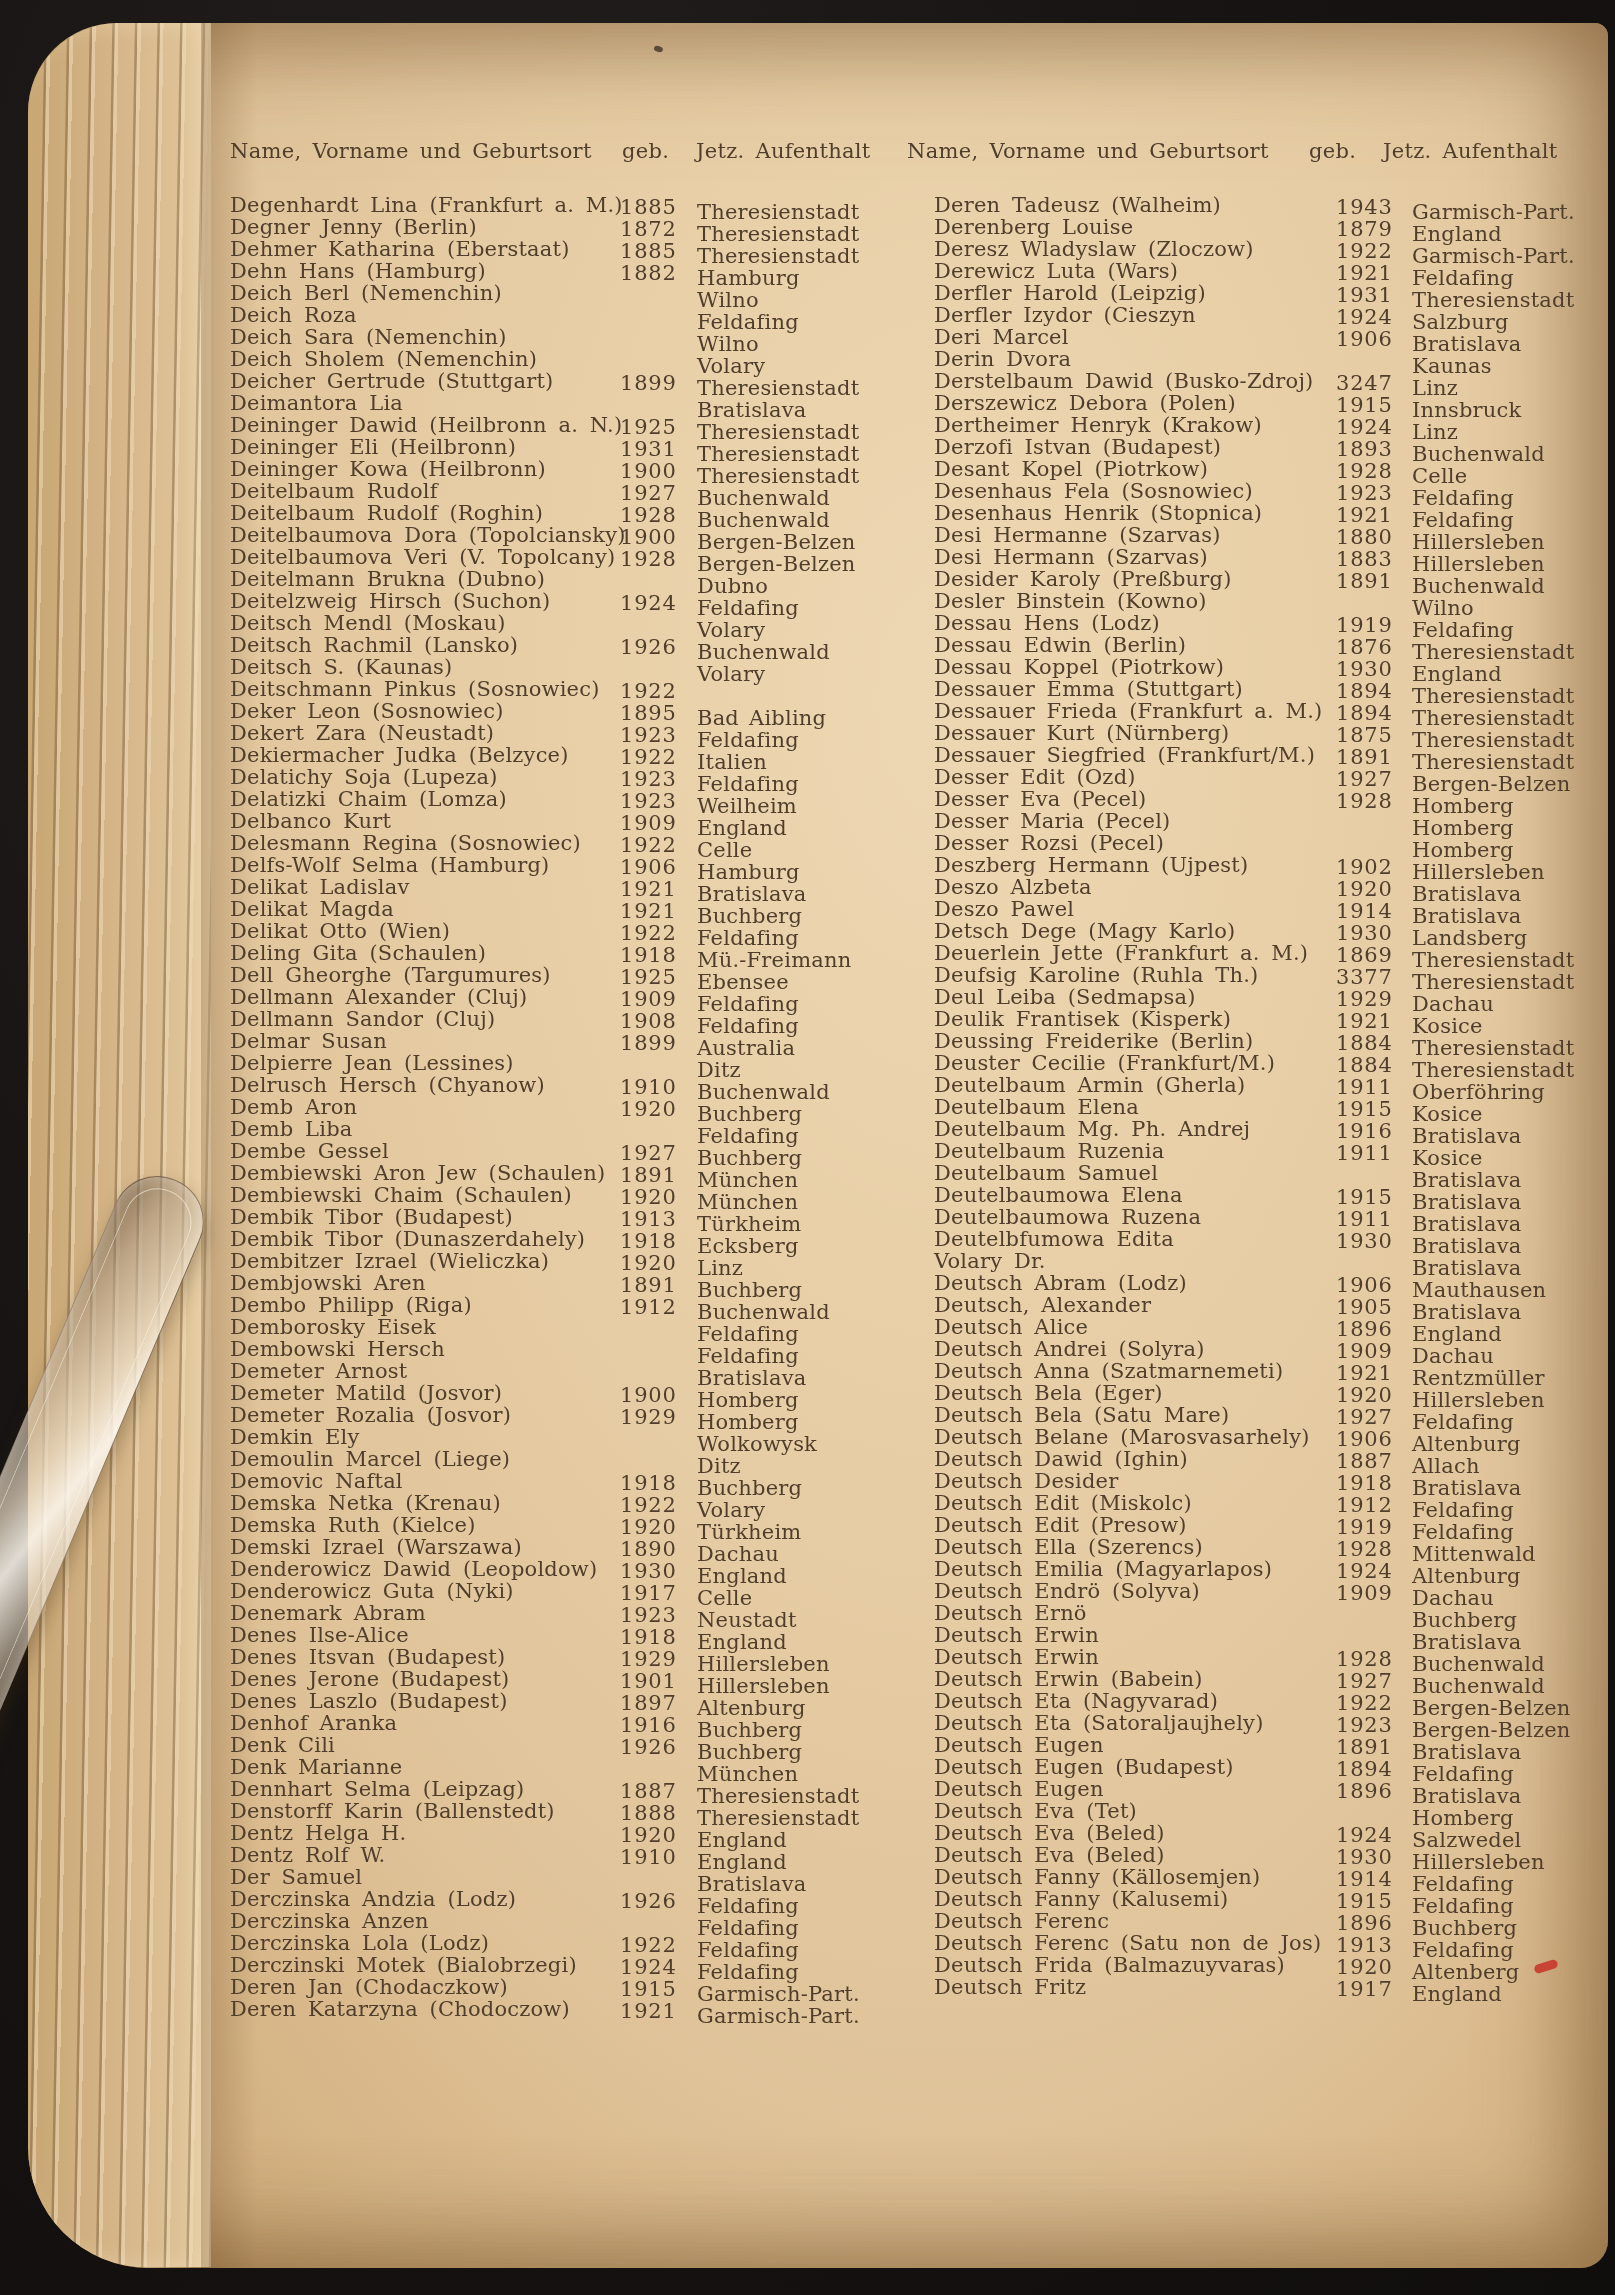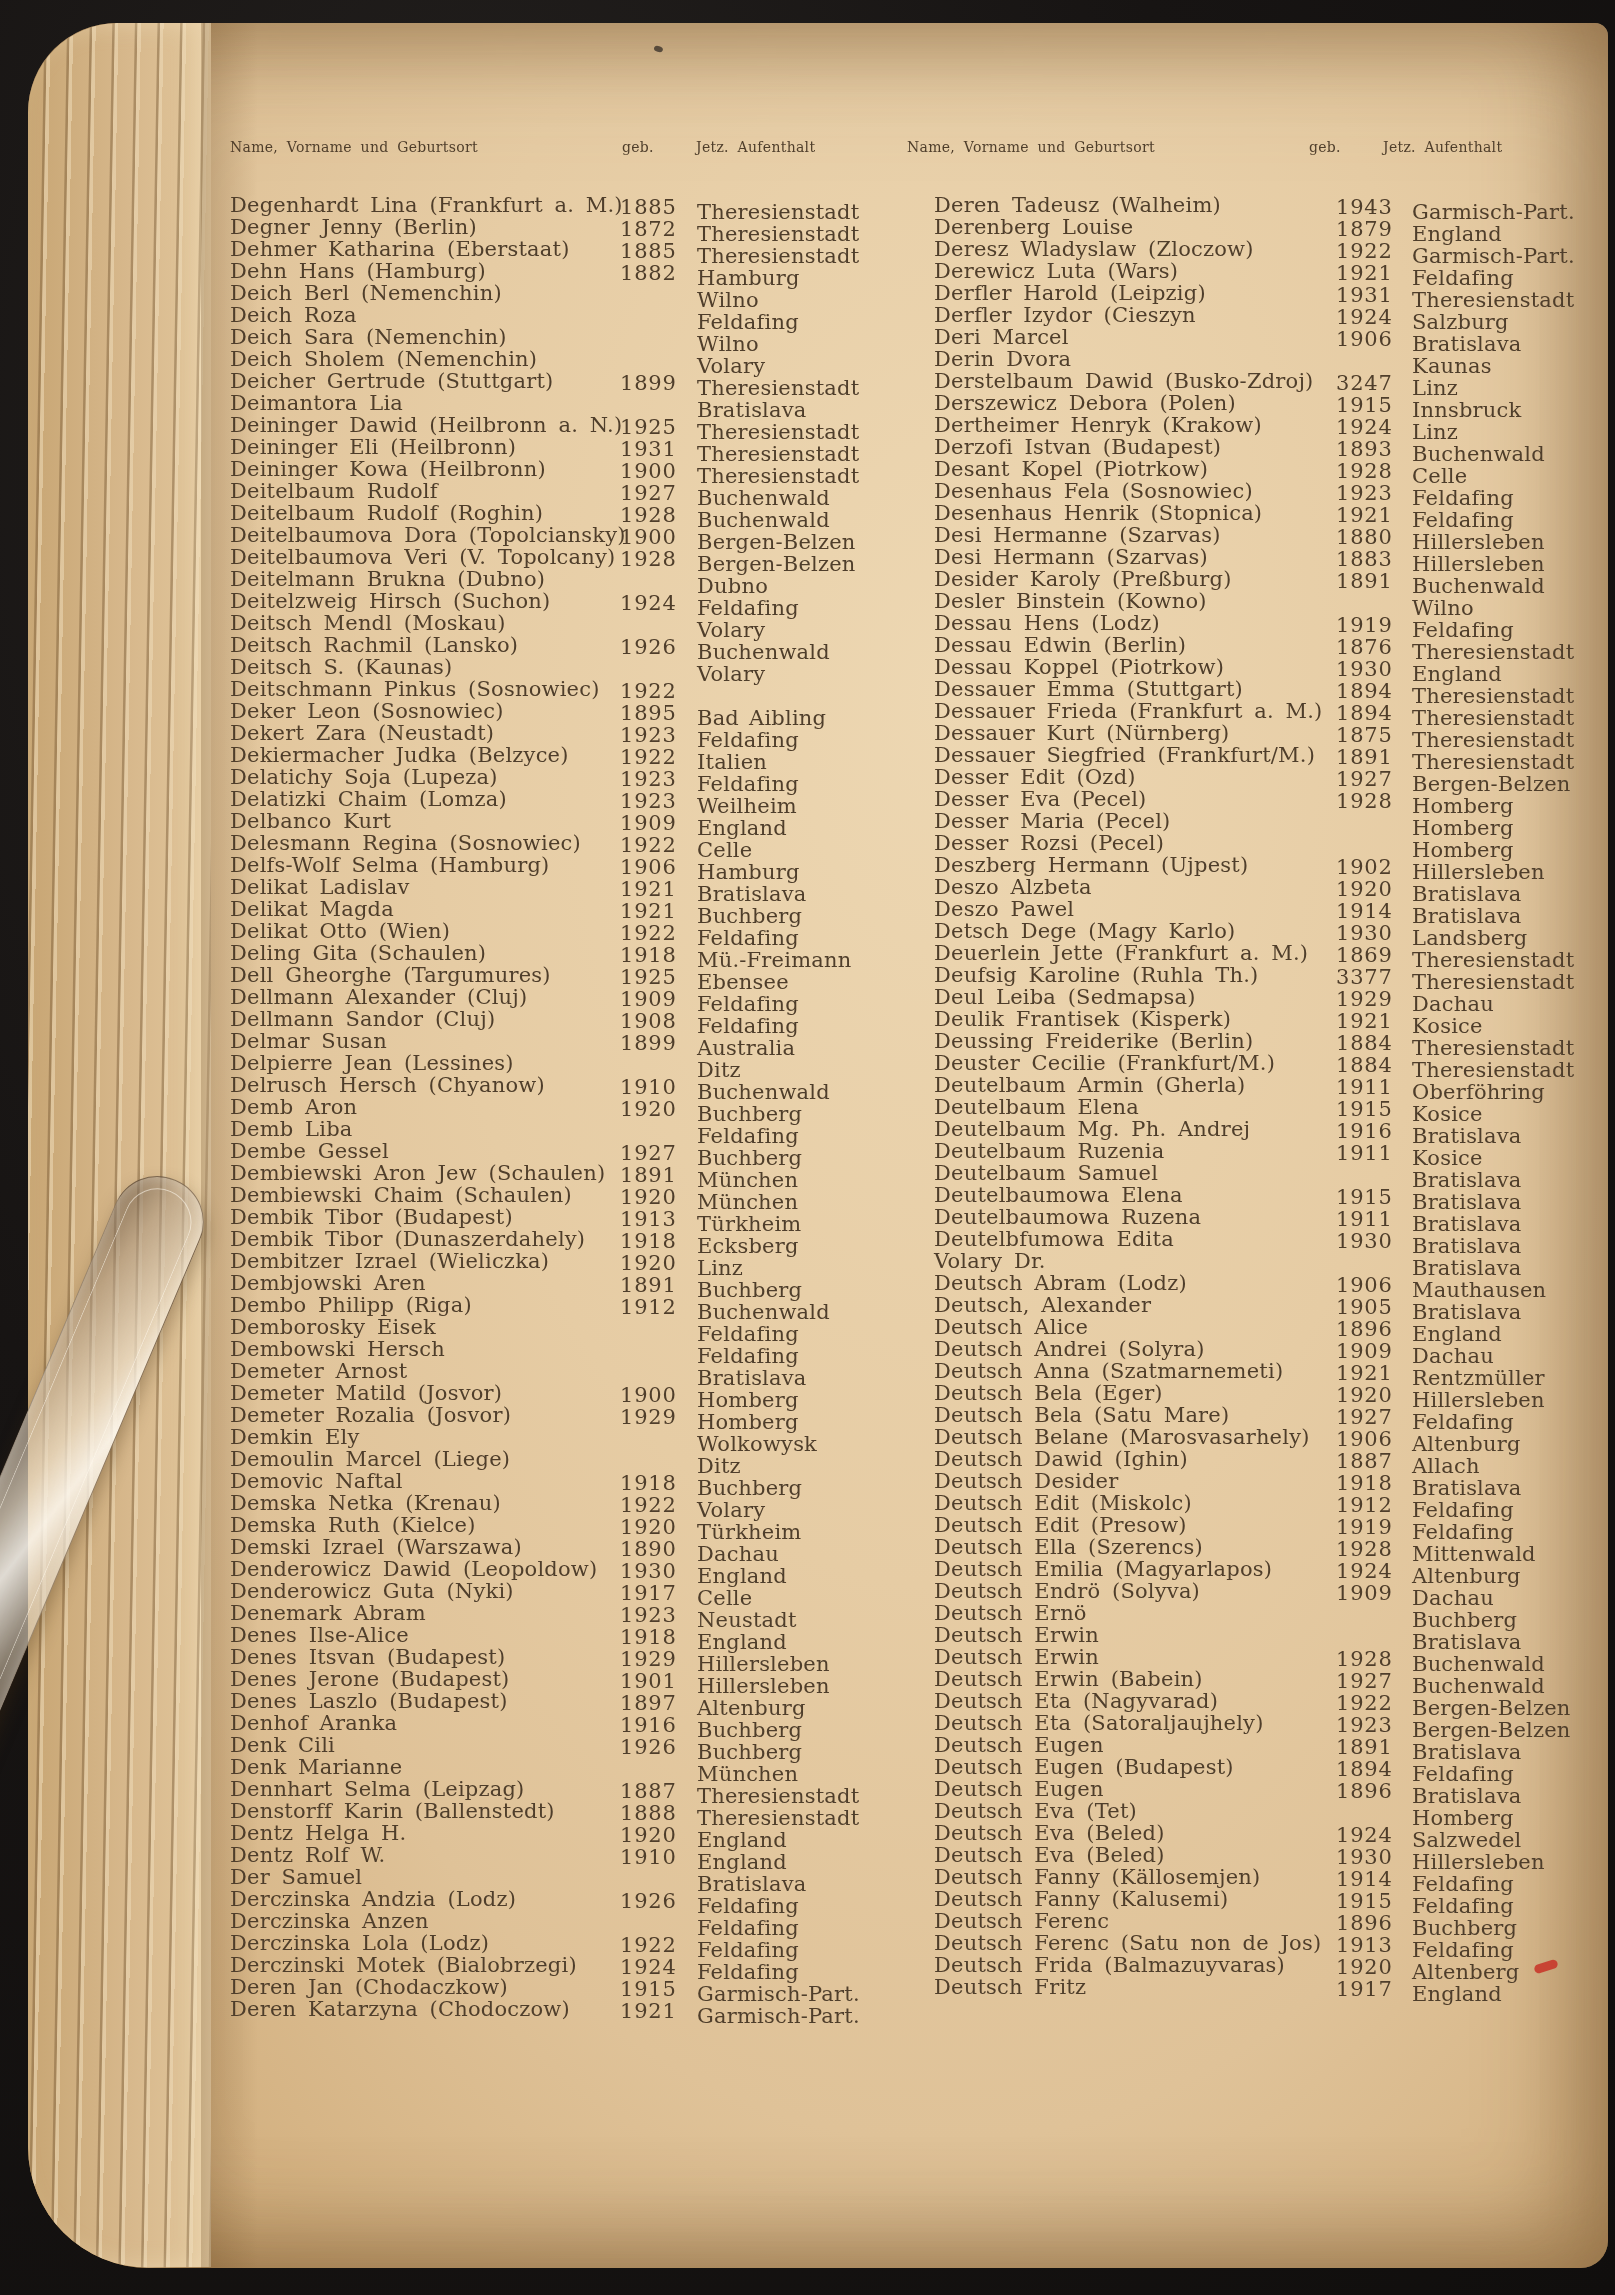--- a/index.html
+++ b/index.html
@@ -52,21 +52,21 @@
         rgba(252,247,238,.88) 55%,
         rgba(210,193,168,.6) 75%,
         rgba(120,98,76,.55) 100%);
     border:1.6px solid rgba(92,72,52,.55);
     box-shadow:4.8px 8px 18px rgba(70,45,18,.35), inset 0 0 14.5px rgba(255,250,240,.45);
   }
   .clip-inner{position:absolute;left:11.3px;top:11.3px;right:11.3px;bottom:-16px;
     border-radius:34px;border:1.6px solid rgba(255,250,238,.55);border-bottom:none;}
   
   .content{position:absolute;inset:0;color:#4f3e2b;}
-  .hdr{position:absolute;font-size:14px;letter-spacing:0.3px;word-spacing:4px;white-space:nowrap;}
+  .hdr{position:absolute;font-size:21px;letter-spacing:0.3px;word-spacing:4px;white-space:nowrap;}
   .col{position:absolute;top:194px;}
   .row{position:relative;height:22px;line-height:22px;font-size:21px;white-space:nowrap;}
   .row .nm{position:absolute;left:0;word-spacing:4.8px;letter-spacing:0.2px;}
   .row .gb{position:absolute;transform:translateY(1.6px);letter-spacing:0.8px;}
   .row .ort{position:absolute;transform:translateY(7.3px);word-spacing:3.2px;letter-spacing:0.2px;}
   .col[data-col="0"]{left:230px;width:659px;text-align:center;}
   .col[data-col="0"] .gb{left:390px;}
   .col[data-col="0"] .ort{left:467px;}
   .col[data-col="1"]{left:934px;width:695px;}
   .col[data-col="1"] .gb{left:402px;}

